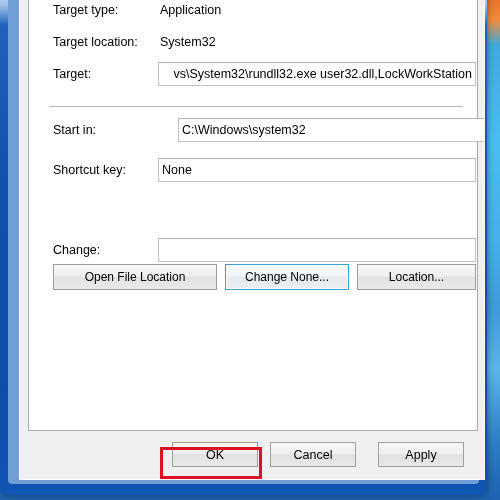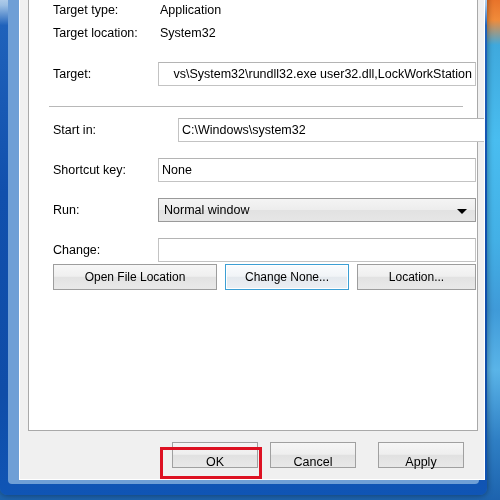--- a/index.html
+++ b/index.html
@@ -161,21 +161,21 @@
     top: 451px;
     width: 86px;
     height: 25px;
     background: linear-gradient(180deg, #f6f6f6 0%, #eeeeee 47%, #e1e1e1 51%, #e8e8e8 100%);
     border: 1px solid #a0a0a0;
     box-sizing: border-box;
     font-family: "Liberation Sans", sans-serif;
     font-size: 12.5px;
     color: #000000;
     cursor: default;
-    padding: 12px;
+    padding: 4px;
   }
 
   
   #ok-annotation {
     position: absolute;
     left: 160px; top: 447px;
     width: 102px; height: 32px;
     border: 3px solid #dd1122;
     box-sizing: border-box;
     pointer-events: none;
@@ -191,21 +191,21 @@
 
     <div id="dialog">
 
       <div id="tab-page">
 
         <div class="row" style="top:12px;">
           <span class="field-label">Target type:</span>
           <span class="static-value">Application</span>
         </div>
 
-        <div class="row" style="top:35px;">
+        <div class="row" style="top:44px;">
           <span class="field-label">Target location:</span>
           <span class="static-value">System32</span>
         </div>
 
         <div class="row" style="top:76px;">
           <span class="field-label">Target:</span>
           <input class="text-input" type="text" style="top: 0px;" dir="rtl" value="vs\System32\rundll32.exe user32.dll,LockWorkStation">
         </div>
 
         <div id="separator"></div>
@@ -213,27 +213,20 @@
         <div class="row" style="top:132px;">
           <span class="field-label">Start in:</span>
           <input class="text-input" type="text" style="top: 0px; margin-left: 20px;" value="C:\Windows\system32">
         </div>
 
         <div class="row" style="top:172px;">
           <span class="field-label">Shortcut key:</span>
           <input class="text-input" type="text" style="top: 0px;" value="None">
         </div>
 
-        <div class="row" style="top:212px;">
-          <span class="field-label">Run:</span>
-          <div id="run-combo">
-            <span id="run-combo-text">Normal window</span>
-            <span id="run-combo-arrow"></span>
-          </div>
-        </div>
 
         <div class="row" style="top:252px;">
           <span class="field-label">Change:</span>
           <input class="text-input" type="text" style="top: 0px;" value="">
         </div>
 
         <button class="mid-button" style="left:24px; width:164px;">Open File Location</button>
         <button class="mid-button focused" style="left:196px; width:124px;">Change None...</button>
         <button class="mid-button" style="left:328px; width:119px;">Location...</button>
 

